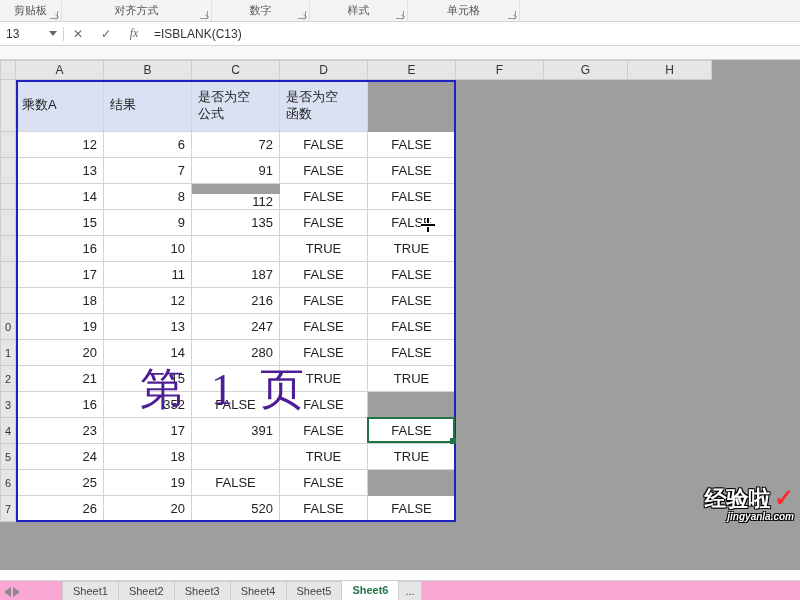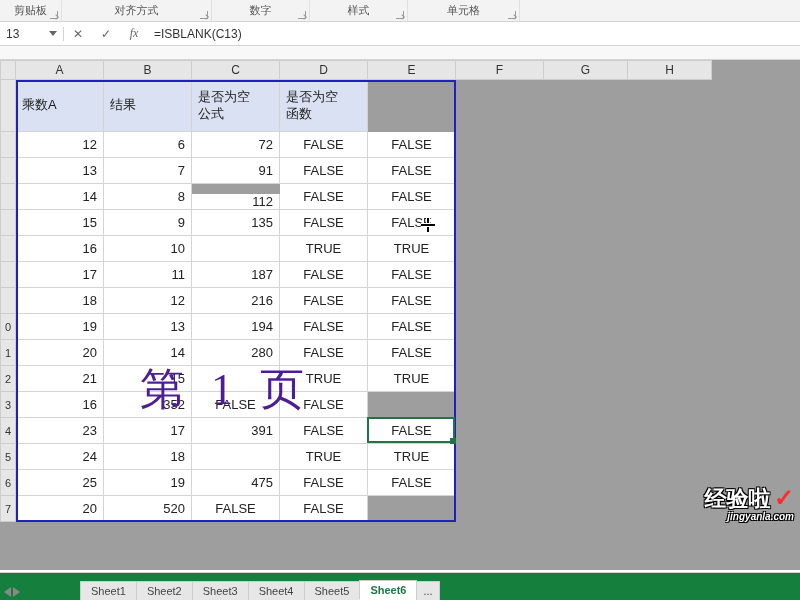--- a/index.html
+++ b/index.html
@@ -29,21 +29,21 @@
   .cell.r { justify-content:flex-end; }
   .cell.c { justify-content:center; }
   .cell.gray { background:#9e9e9e; border-color:#9e9e9e; }
   .active-cell { position:absolute; border:2px solid #217346; pointer-events:none; }
   .active-cell::after { content:""; position:absolute; right:-3px; bottom:-3px; width:6px; height:6px; background:#217346; }
   .watermark { position:absolute; top:300px; left:140px; font-size:44px; color:#4c1d95; pointer-events:none; font-family: "SimSun", serif; letter-spacing:8px; }
   .logo { position:absolute; right:6px; bottom:48px; text-align:right; color:#fff; text-shadow: -1px -1px 0 #000, 1px -1px 0 #000, -1px 1px 0 #000, 1px 1px 0 #000; line-height:1.1;}
   .logo .big { font-size:22px; font-weight:bold; }
   .logo .check { color:#ff2a2a; font-size:24px; font-weight:bold; text-shadow:none; }
   .logo .small { font-size:10px; font-style:italic; font-weight:bold; }
-  .tabs-row { position:absolute; bottom:0; left:0; right:0; height:28px; background:#15803d; border-top:1px solid #d4d4d4; display:flex; align-items:flex-end; padding-left:30px; }
+  .tabs-row { position:absolute; bottom:0; left:0; right:0; height:20px; background:#f9a8d4; border-top:1px solid #d4d4d4; display:flex; align-items:flex-end; padding-left:12px; }
   .tabs-nav { position:absolute; left:4px; bottom:3px; display:flex; gap:2px; }
   .tabs-nav .tri { width:0;height:0;border-top:5px solid transparent;border-bottom:5px solid transparent; }
   .tabs-nav .tri.l { border-right:7px solid #888; }
   .tabs-nav .tri.r { border-left:7px solid #888; }
   .tab { padding: 3px 10px; border:1px solid #ccc; border-bottom:none; background:#e6e6e6; font-size:11px; color:#444; margin-right:-1px; }
   .tab.active { background:#fff; border-bottom:1px solid #fff; color:#217346; font-weight:bold; }
   .tab.more { padding:3px 6px; }
   .cursor-plus { position:absolute; width:14px; height:14px; pointer-events:none; }
   .cursor-plus::before, .cursor-plus::after { content:""; position:absolute; background:#000; }
   .cursor-plus::before { left:6px; top:0; width:2px; height:14px; box-shadow: -1px 0 0 #fff, 1px 0 0 #fff; }
@@ -202,21 +202,21 @@
         <div class="cell r" style="width: 88px;">216</div>
         <div class="cell c" style="width: 88px;">FALSE</div>
         <div class="cell c" style="width: 88px;">FALSE</div>
         <div class="cell gray" style="width: 88px;"></div>
         <div class="cell gray" style="width: 84px;"></div>
         <div class="cell gray" style="width: 84px;"></div>
       </div>
       <div class="row">
         <div class="cell r" style="width: 88px;">19</div>
         <div class="cell r" style="width: 88px;">13</div>
-        <div class="cell r" style="width: 88px;">194</div>
+        <div class="cell r" style="width: 88px;">247</div>
         <div class="cell c" style="width: 88px;">FALSE</div>
         <div class="cell c" style="width: 88px;">FALSE</div>
         <div class="cell gray" style="width: 88px;"></div>
         <div class="cell gray" style="width: 84px;"></div>
         <div class="cell gray" style="width: 84px;"></div>
       </div>
       <div class="row">
         <div class="cell r" style="width: 88px;">20</div>
         <div class="cell r" style="width: 88px;">14</div>
         <div class="cell r" style="width: 88px;">280</div>
@@ -261,28 +261,28 @@
         <div class="cell r" style="width: 88px;"></div>
         <div class="cell c" style="width: 88px;">TRUE</div>
         <div class="cell c" style="width: 88px;">TRUE</div>
         <div class="cell gray" style="width: 88px;"></div>
         <div class="cell gray" style="width: 84px;"></div>
         <div class="cell gray" style="width: 84px;"></div>
       </div>
       <div class="row">
         <div class="cell r" style="width: 88px;">25</div>
         <div class="cell r" style="width: 88px;">19</div>
-        <div class="cell r" style="width: 88px;">475</div>
-        <div class="cell c" style="width: 88px;">FALSE</div>
-        <div class="cell c" style="width: 88px;">FALSE</div>
-        <div class="cell gray" style="width: 88px;"></div>
-        <div class="cell gray" style="width: 84px;"></div>
-        <div class="cell gray" style="width: 84px;"></div>
-      </div>
-      <div class="row">
+        <div class="cell c" style="width: 88px;">FALSE</div>
+        <div class="cell c" style="width: 88px;">FALSE</div>
+        <div class="cell gray" style="width: 88px;"></div>
+        <div class="cell gray" style="width: 84px;"></div>
+        <div class="cell gray" style="width: 84px;"></div>
+      </div>
+      <div class="row">
+        <div class="cell r" style="width: 88px;">26</div>
         <div class="cell r" style="width: 88px;">20</div>
         <div class="cell r" style="width: 88px;">520</div>
         <div class="cell c" style="width: 88px;">FALSE</div>
         <div class="cell c" style="width: 88px;">FALSE</div>
         <div class="cell gray" style="width: 88px;"></div>
         <div class="cell gray" style="width: 84px;"></div>
         <div class="cell gray" style="width: 84px;"></div>
       </div>
     </div>
   <div class="data-frame" id="data-frame" style="width: 440px; height: 442px;"></div>

